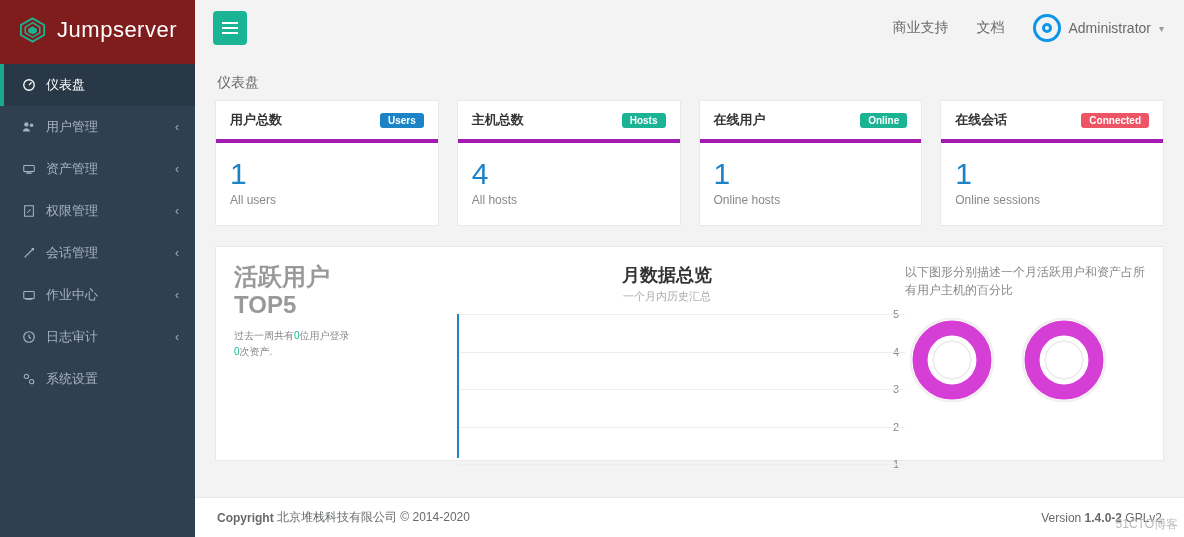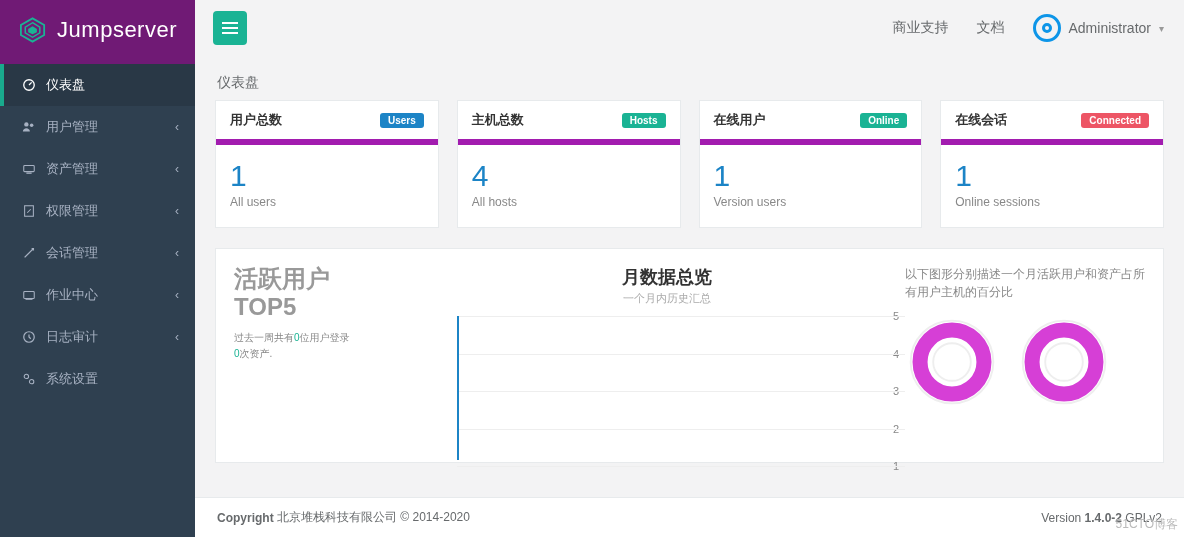--- a/index.html
+++ b/index.html
@@ -1,19 +1,19 @@
 <!DOCTYPE html>
 <html><head>
 <meta charset="utf-8">
 <style>
 * { box-sizing: border-box; margin: 0; padding: 0; }
 body { font-family: "Helvetica Neue", Arial, "Microsoft YaHei", sans-serif; font-size: 13px; color: #676a6c; background: #f3f3f4; width: 1184px; height: 537px; overflow: hidden; position: relative; }
 .layout { display: flex; height: 537px; }
 .sidebar { width: 195px; background: #2f4050; color: #a7b1c2; flex-shrink: 0; }
-.brand { display: flex; align-items: center; gap: 10px; padding: 14px 18px 18px 18px; background: #701a75; }
+.brand { display: flex; align-items: center; gap: 10px; padding: 14px 18px 18px 18px; background: #7f1d1d; }
 .brand svg { width: 32px; height: 32px; }
 .brand-text { color: #fff; font-size: 22px; font-weight: 500; letter-spacing: 0.5px; }
 .nav { list-style: none; }
 .nav-item { display: flex; align-items: center; padding: 12px 16px 12px 22px; cursor: pointer; font-size: 13px; position: relative; }
 .nav-item.active { background: #293846; color: #fff; border-left: 4px solid #19aa8d; padding-left: 18px; }
 .nav-item .nico { width: 14px; height: 14px; margin-right: 10px; display: inline-flex; align-items: center; justify-content: center; }
 .nav-item .chev { position: absolute; right: 16px; color: #a7b1c2; font-size: 12px; }
 .main { flex: 1; display: flex; flex-direction: column; background: #f3f3f4; }
 .topbar { height: 56px; background: #f3f3f4; border-bottom: 0; display: flex; align-items: center; padding: 0 20px 0 18px; }
 .ham { width: 34px; height: 34px; background: #1ab394; border-radius: 4px; display: flex; align-items: center; justify-content: center; cursor: pointer; }
@@ -22,21 +22,21 @@
 .top-right { margin-left: auto; display: flex; align-items: center; gap: 28px; }
 .tlink { color: #676a6c; cursor: pointer; font-size: 14px; }
 .user { display: flex; align-items: center; gap: 8px; cursor: pointer; color: #676a6c; font-size: 14px; }
 .ulogo { width: 28px; height: 28px; border: 3px solid #0d95e8; border-radius: 50%; display: flex; align-items: center; justify-content: center; }
 .ulogo-inner { width: 10px; height: 10px; border: 3px solid #0d95e8; border-radius: 50%; }
 .caret { font-size: 10px; color: #999; }
 .crumb { padding: 18px 22px 8px 22px; font-size: 14px; color: #676a6c; }
 .content { padding: 0 20px; flex: 1; overflow: hidden; }
 .stat-row { display: flex; gap: 18px; margin-bottom: 20px; }
 .stat { flex: 1; background: #fff; border: 1px solid #e7eaec; }
-.stat-head { display: flex; align-items: center; justify-content: space-between; padding: 10px 14px; border-bottom: 6px solid #a21caf; font-size: 13px; font-weight: bold; color: #333; }
+.stat-head { display: flex; align-items: center; justify-content: space-between; padding: 10px 14px; border-bottom: 4px solid #a21caf; font-size: 13px; font-weight: bold; color: #333; }
 .badge { font-size: 10px; font-weight: bold; color: #fff; padding: 2px 8px; border-radius: 3px; }
 .b-blue { background: #1c84c6; }
 .b-teal { background: #1ab394; }
 .b-green { background: #1ab394; }
 .b-red { background: #ed5565; }
 .stat-body { padding: 14px 14px 18px 14px; }
 .stat-num { font-size: 30px; color: #1c84c6; font-weight: 300; margin-bottom: 2px; }
 .stat-sub { font-size: 12px; color: #888; }
 .row2 { display: flex; gap: 0; background: #fff; border: 1px solid #e7eaec; padding: 16px 18px 0 18px; height: 215px; }
 .col-l { width: 195px; }
@@ -201,21 +201,21 @@
               <div class="stat-sub">All hosts</div>
             </div>
         </div>
         <div class="stat">
           <div class="stat-head">
               <span>在线用户</span>
               <span class="badge b-green">Online</span>
             </div>
           <div class="stat-body">
               <div class="stat-num">1</div>
-              <div class="stat-sub">Version users</div>
+              <div class="stat-sub">Online hosts</div>
             </div>
         </div>
         <div class="stat">
           <div class="stat-head">
               <span>在线会话</span>
               <span class="badge b-red">Connected</span>
             </div>
           <div class="stat-body">
               <div class="stat-num">1</div>
               <div class="stat-sub">Online sessions</div>

